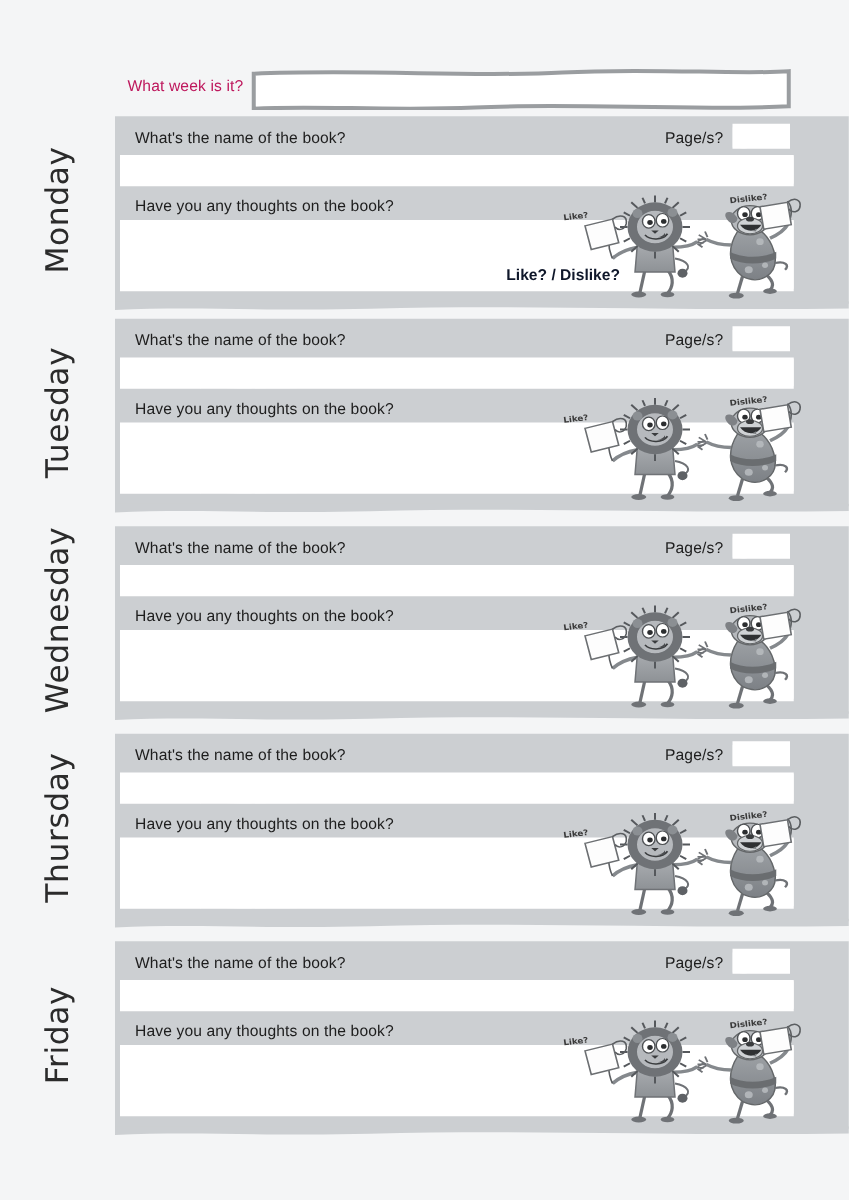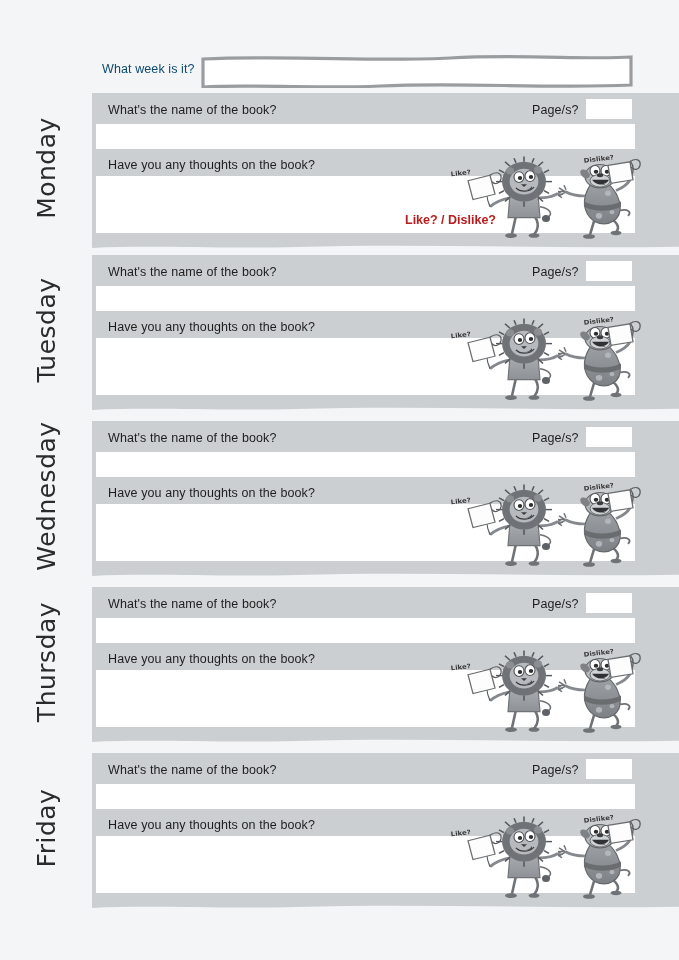--- a/index.html
+++ b/index.html
@@ -19,21 +19,21 @@
   
   #week-row {
     position:absolute;
     left:0; top:53px;
     width:679px; height:36px;
   }
   #week-label {
     position:absolute;
     left:102px; top:9px;
     font-size:12.5px;
-    color:#0c4a6e;
+    color:#be185d;
     letter-spacing:.1px;
     white-space:nowrap;
   }
   #week-box {
     position:absolute;
     left:200px; top:1px;
     width:434px; height:34px;
   }
   #week-box svg { display:block; width:100%; height:100%; }
 
@@ -91,21 +91,21 @@
   .write-box {
     position:absolute;
     background:#ffffff;
   }
   .write-box .wb-svg { display:block; width:100%; height:100%; }
 
   .ld-text {
     position:absolute;
     font-size:12.5px;
     font-weight:700;
-    color:#b91c1c;
+    color:#0f172a;
     white-space:nowrap;
   }
 
   
   .chars {
     position:absolute;
     pointer-events:none;
   }
   .chars svg { display:block; width:100%; height:100%; }
 

